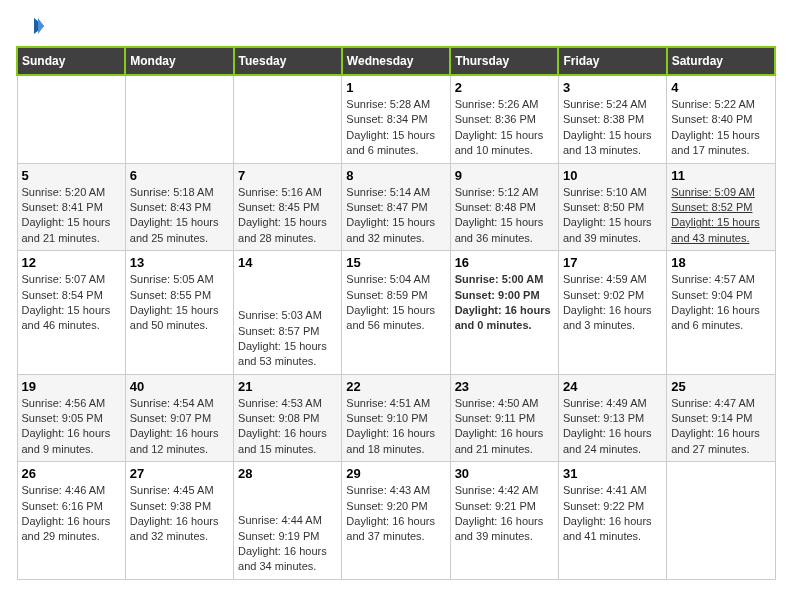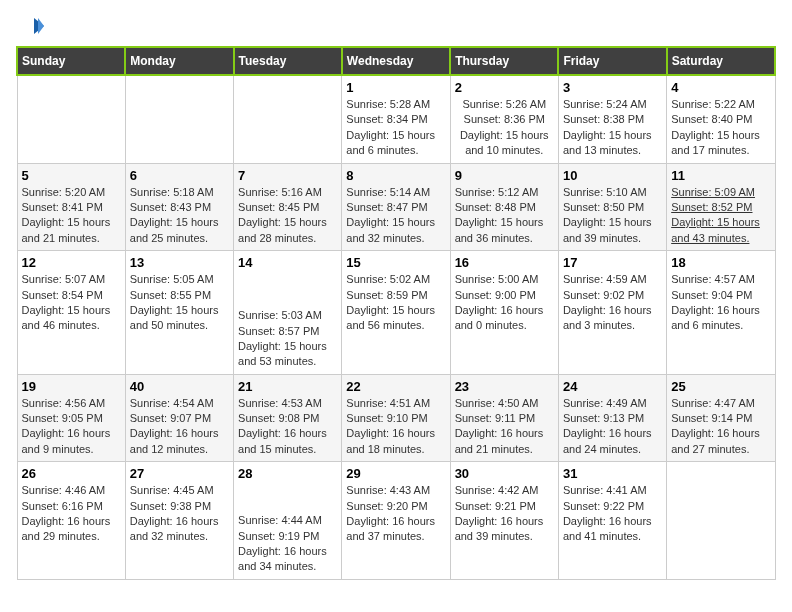--- a/index.html
+++ b/index.html
@@ -122,21 +122,21 @@
         <td class="empty-cell"></td>
         <td>
           <span class="day-number">1</span>
           <div class="day-info" style="white-space: pre-line;">Sunrise: 5:28 AM
 Sunset: 8:34 PM
 Daylight: 15 hours
 and 6 minutes.</div>
         </td>
         <td>
           <span class="day-number">2</span>
-          <div class="day-info" style="white-space: pre-line; text-align: center;">Sunrise: 5:26 AM
+          <div class="day-info" style="white-space: pre-line;">Sunrise: 5:26 AM
 Sunset: 8:36 PM
 Daylight: 15 hours
 and 10 minutes.</div>
         </td>
         <td>
           <span class="day-number">3</span>
           <div class="day-info" style="white-space: pre-line;">Sunrise: 5:24 AM
 Sunset: 8:38 PM
 Daylight: 15 hours
 and 13 minutes.</div>
@@ -217,28 +217,28 @@
         </td>
         <td>
           <span class="day-number">14</span>
           <div class="day-info" style="white-space: pre-line; margin-top: 38px;">Sunrise: 5:03 AM
 Sunset: 8:57 PM
 Daylight: 15 hours
 and 53 minutes.</div>
         </td>
         <td>
           <span class="day-number">15</span>
-          <div class="day-info" style="white-space: pre-line;">Sunrise: 5:02 AM
+          <div class="day-info" style="white-space: pre-line;">Sunrise: 5:04 AM
 Sunset: 8:59 PM
 Daylight: 15 hours
 and 56 minutes.</div>
         </td>
         <td>
           <span class="day-number">16</span>
-          <div class="day-info" style="white-space: pre-line;">Sunrise: 5:00 AM
+          <div class="day-info" style="white-space: pre-line; font-weight: bold;">Sunrise: 5:00 AM
 Sunset: 9:00 PM
 Daylight: 16 hours
 and 0 minutes.</div>
         </td>
         <td>
           <span class="day-number">17</span>
           <div class="day-info" style="white-space: pre-line;">Sunrise: 4:59 AM
 Sunset: 9:02 PM
 Daylight: 16 hours
 and 3 minutes.</div>

